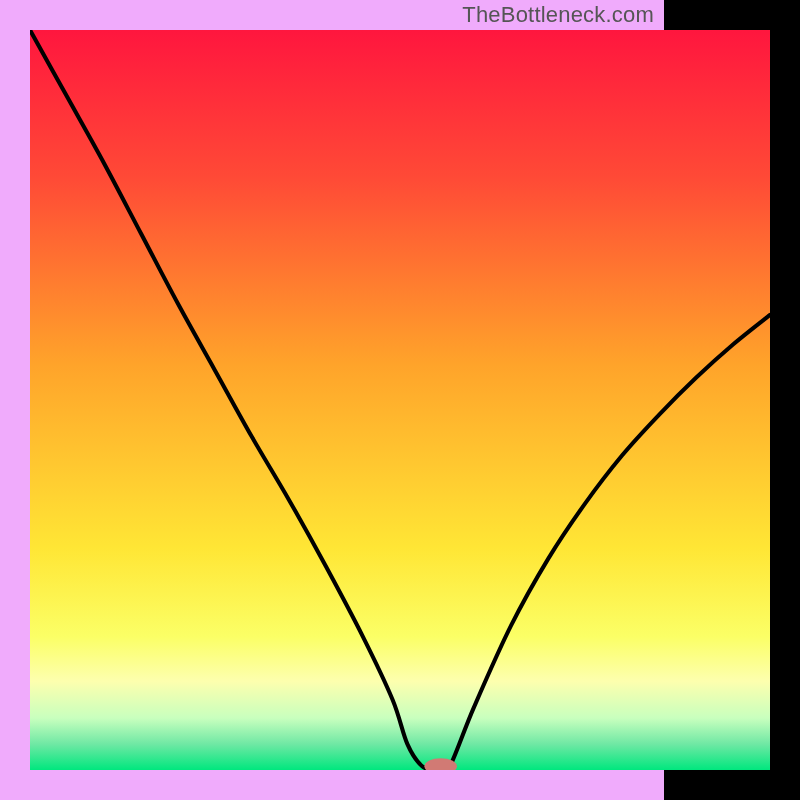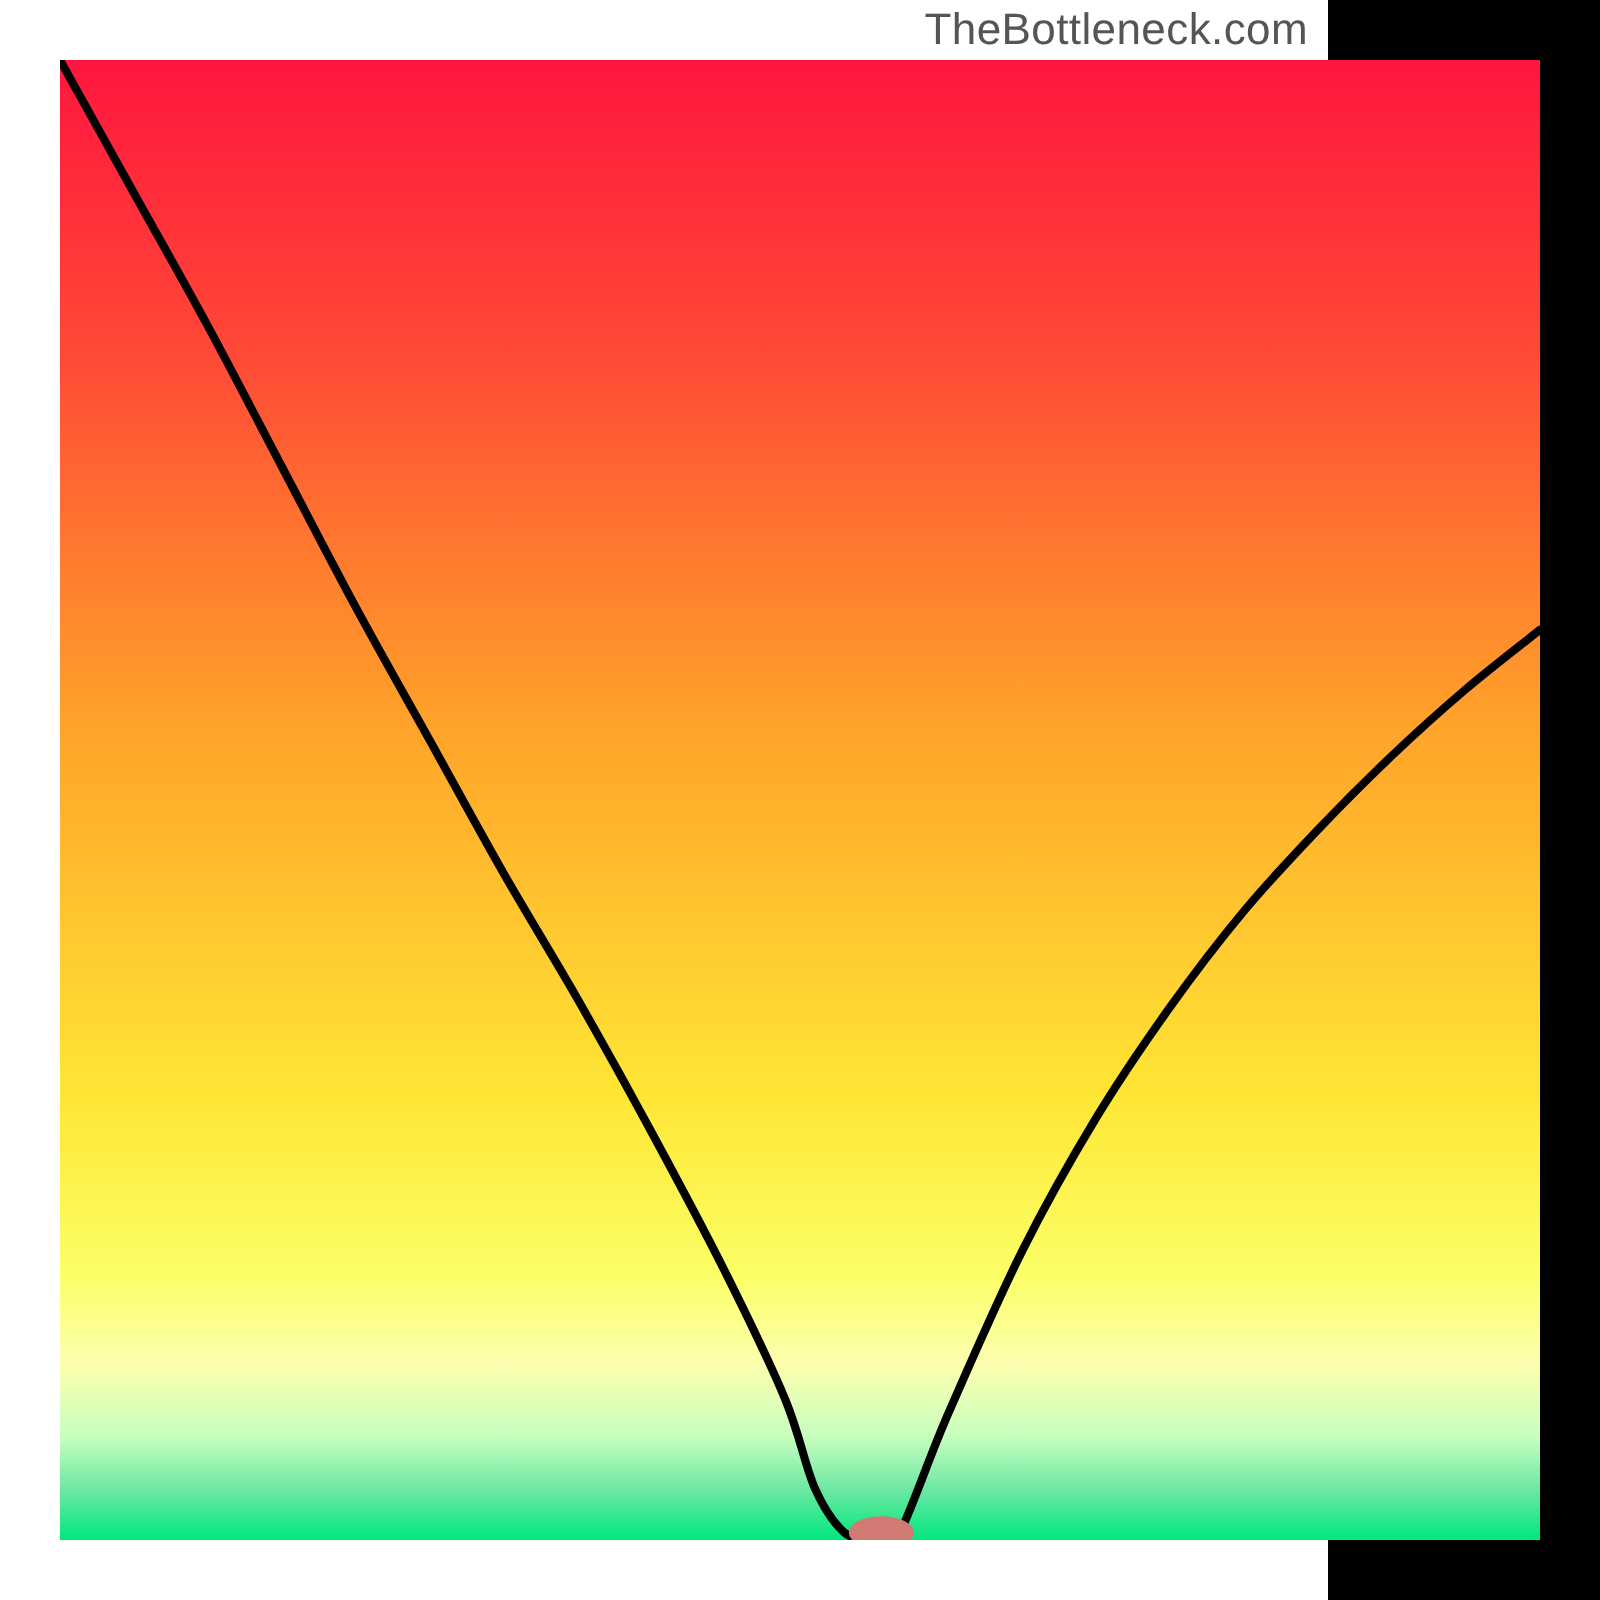--- a/index.html
+++ b/index.html
@@ -8,21 +8,21 @@
     width: 800px;
     height: 800px;
     background: #000000;
     overflow: hidden;
     font-family: Arial, Helvetica, sans-serif;
   }
   .frame {
     position: relative;
     width: 664px;
     height: 800px;
-    background: #ffffff;
+    background: #f0abfc;
   }
   .watermark {
     position: absolute;
     top: 2px;
     right: 10px;
     color: #555555;
     font-size: 22px;
     font-weight: 500;
     letter-spacing: 0.2px;
     z-index: 20;

